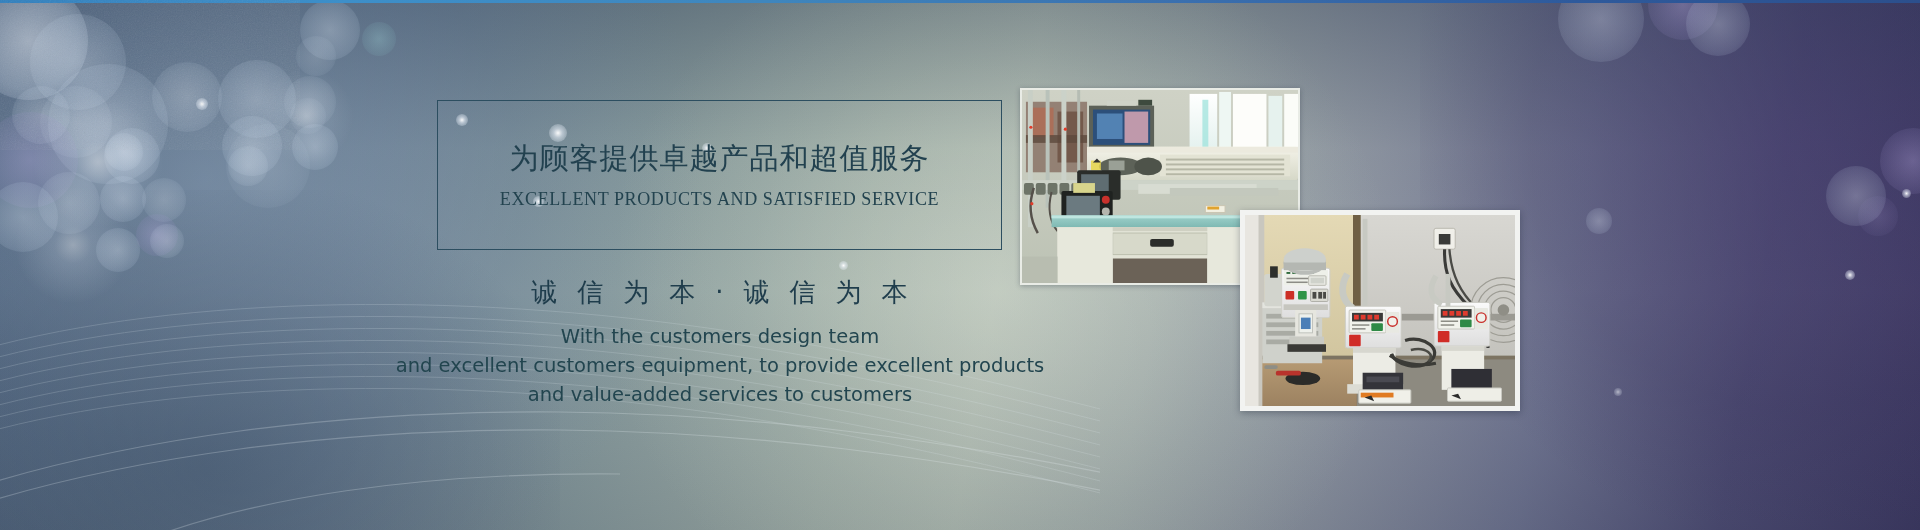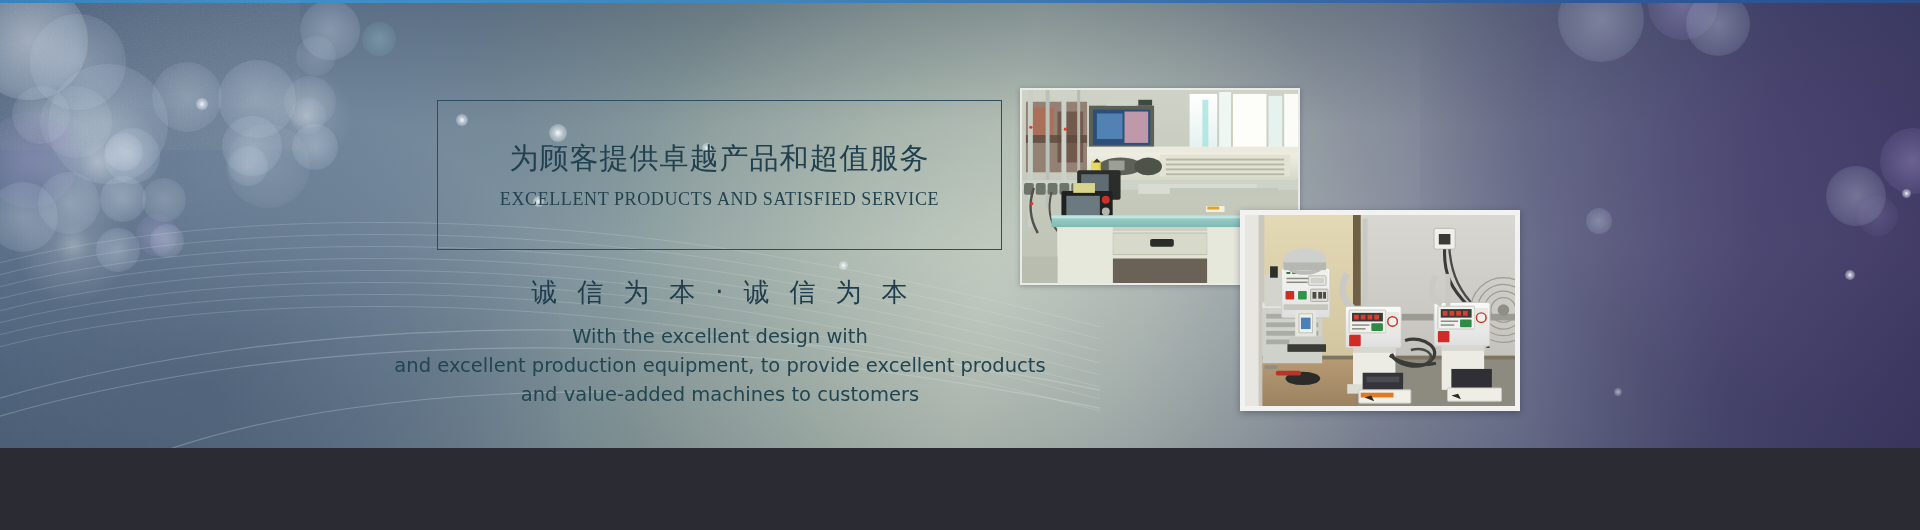--- a/index.html
+++ b/index.html
@@ -6,21 +6,21 @@
   html, body {
     margin: 0;
     padding: 0;
     background: #2b2b33;
   }
   * { box-sizing: border-box; }
 
   .banner {
     position: relative;
     width: 1920px;
-    height: 448px;
+    height: 530px;
     overflow: hidden;
     font-family: "Liberation Sans", "DejaVu Sans", sans-serif;
     background: #5d6a7d;
   }
 
   
   .bg-base {
     position: absolute; inset: 0;
     background:
       linear-gradient(100deg,
@@ -303,23 +303,23 @@
   <div class="content">
 
     <div class="headline-box">
       <div class="headline-cn">为顾客提供卓越产品和超值服务</div>
       <div class="headline-en">EXCELLENT PRODUCTS AND SATISFIED SERVICE</div>
     </div>
 
     <div class="slogan">诚信为本·诚信为本</div>
 
     <div class="paragraph">
-      <span class="ln">With the excellent design with</span>
-      <span class="ln">and excellent production equipment, to provide excellent products</span>
-      <span class="ln">and value-added machines to customers</span>
+      <span class="ln">With the customers design team</span>
+      <span class="ln">and excellent customers equipment, to provide excellent products</span>
+      <span class="ln">and value-added services to customers</span>
     </div>
 
     <div class="photo photo-1">
       <span class="sr">Automated electronic production line equipment in a bright workshop</span>
       <div class="inner">
         <svg viewBox="0 0 280 197" preserveAspectRatio="none">
           <defs>
             <linearGradient id="p1wall" x1="0" y1="0" x2="0" y2="1">
               <stop offset="0" stop-color="#cfd2c6"></stop>
                 <stop offset="1" stop-color="#bcc2b4"></stop>

